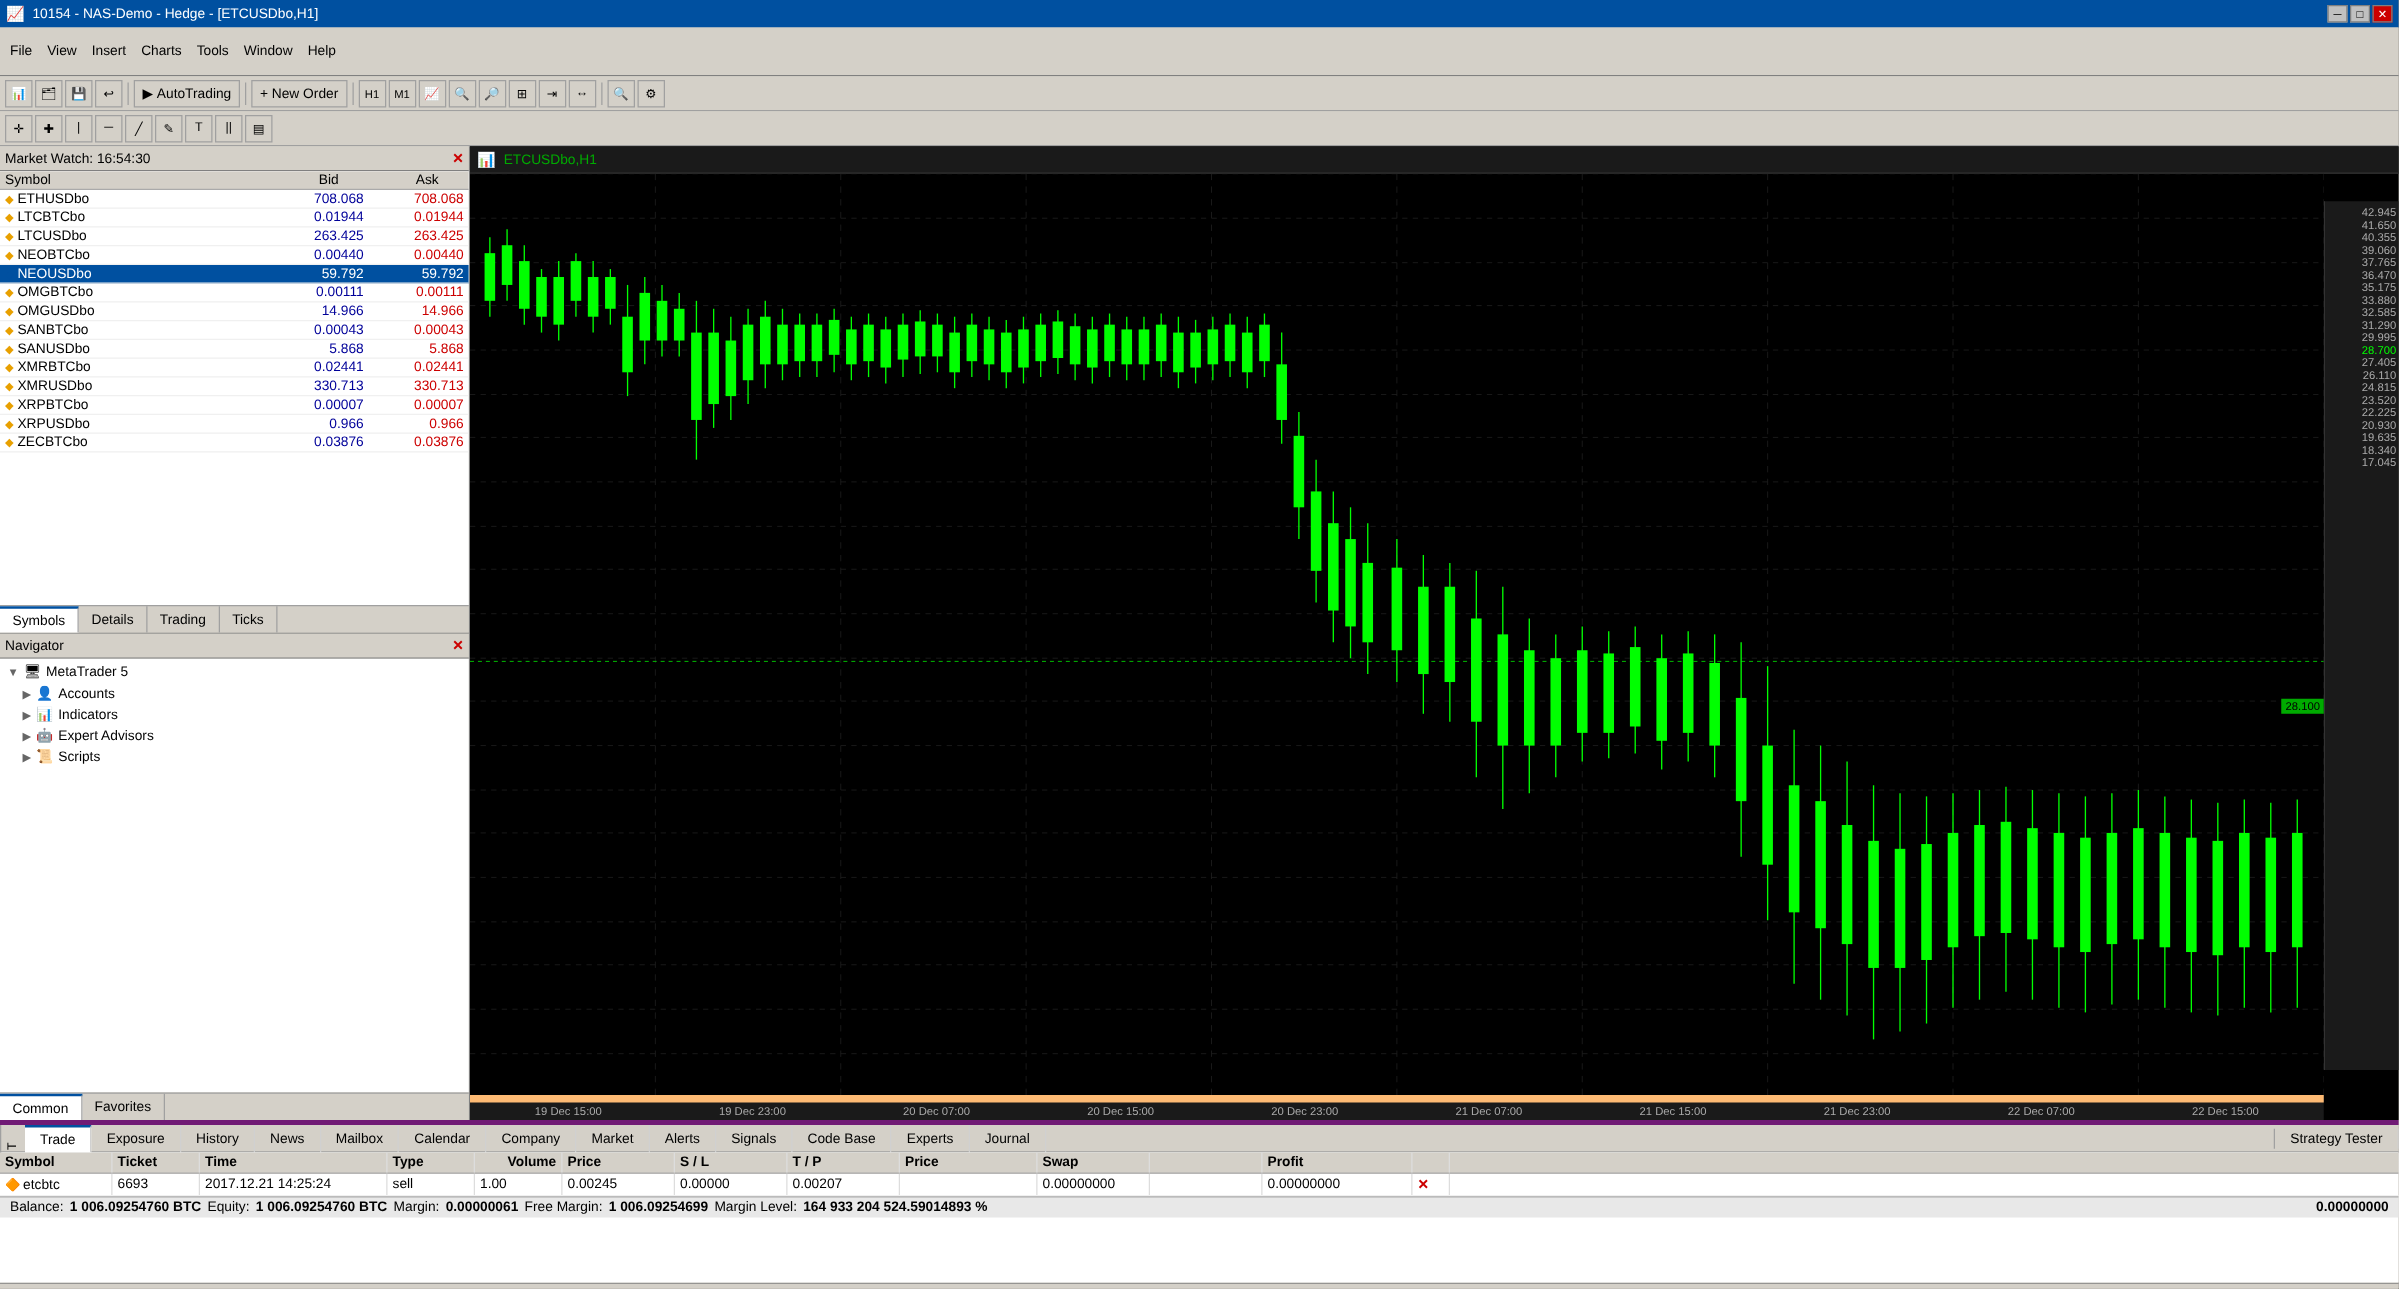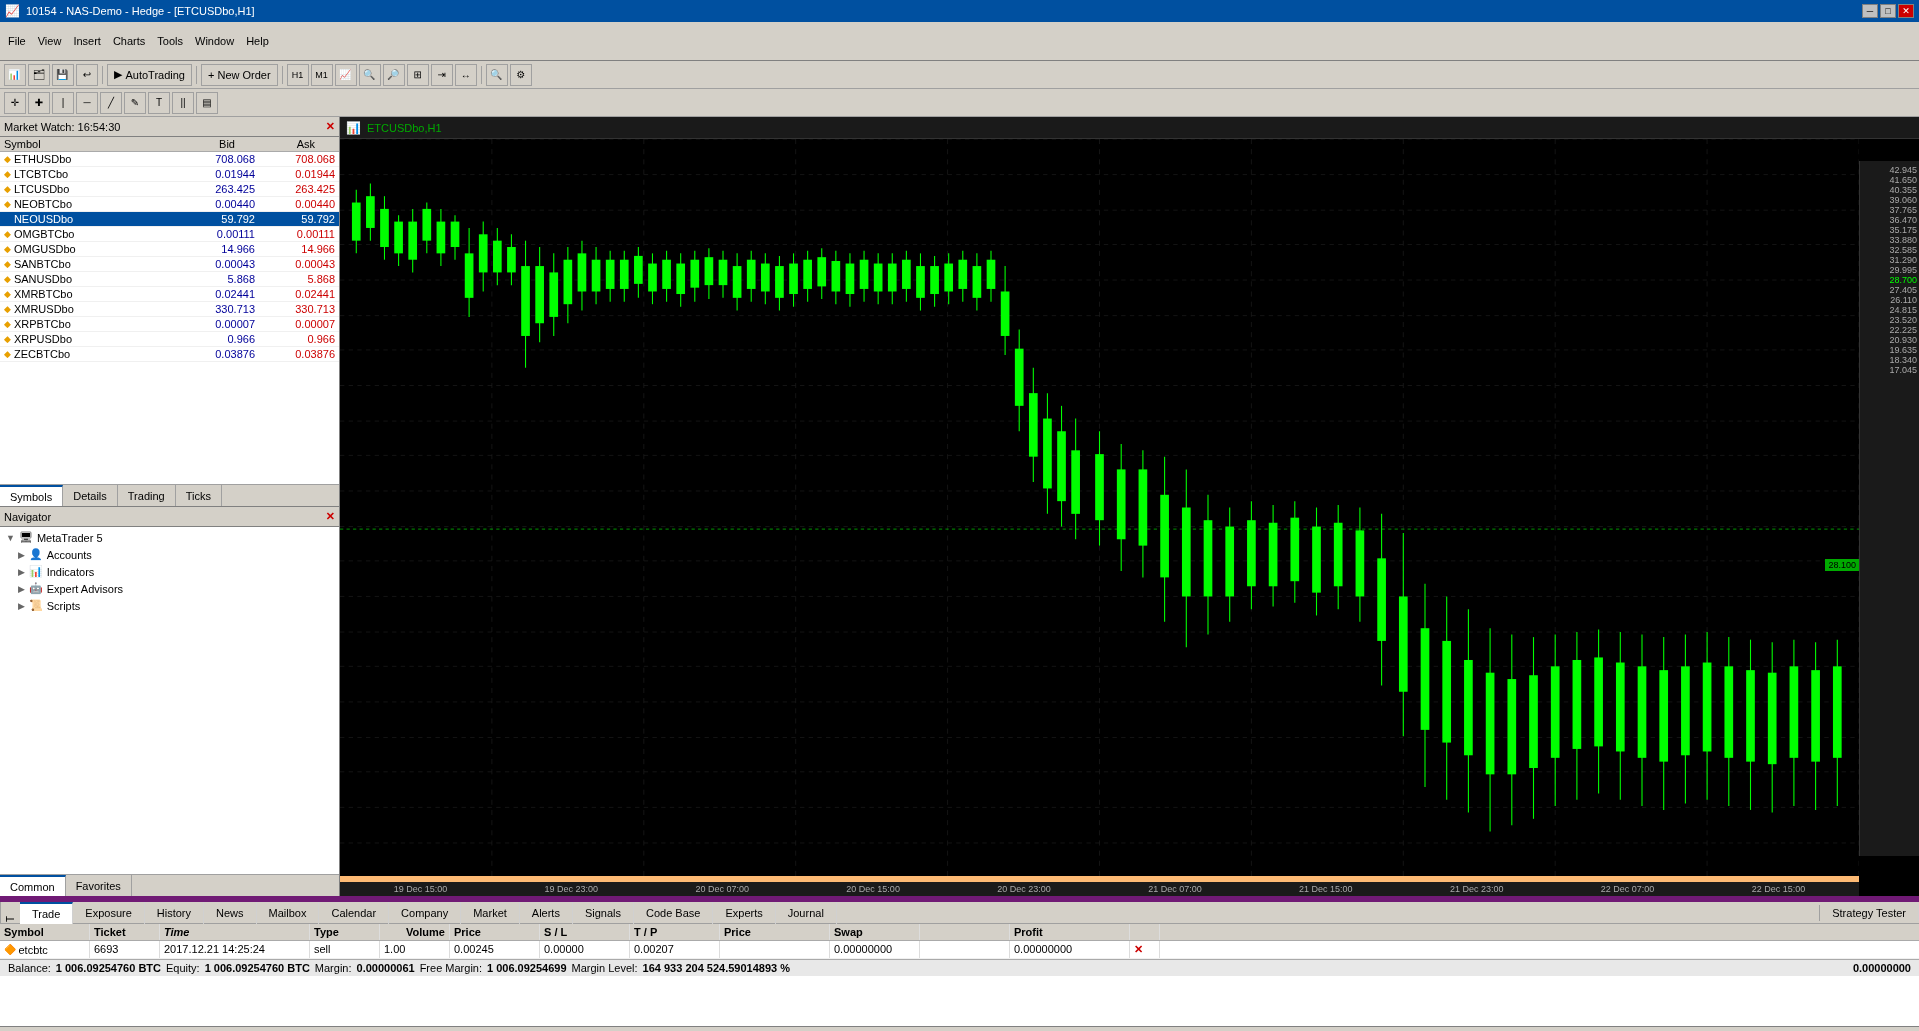--- a/index.html
+++ b/index.html
@@ -18,21 +18,21 @@
     
     #toolbar1, #toolbar2 { background: #d4d0c8; border-bottom: 1px solid #a0a0a0; height: 28px; display: flex; align-items: center; padding: 2px 4px; gap: 2px; }
     .toolbar-btn { height: 22px; min-width: 22px; background: #d4d0c8; border: 1px solid #a0a0a0; display: flex; align-items: center; justify-content: center; cursor: pointer; padding: 0 3px; font-size: 10px; }
     .toolbar-sep { width: 1px; height: 18px; background: #a0a0a0; margin: 0 2px; }
     .toolbar-btn-text { height: 22px; background: #d4d0c8; border: 1px solid #a0a0a0; display: flex; align-items: center; padding: 0 6px; cursor: pointer; font-size: 11px; gap: 3px; }
 
     
     #main { display: flex; height: calc(1031px - 22px - 22px - 28px - 28px - 25px - 22px); }
 
     
-    #left-panel { width: 340px; display: flex; flex-direction: column; border-right: 1px solid #808080; }
+    #left-panel { width: 376px; display: flex; flex-direction: column; border-right: 1px solid #808080; }
 
     
     #market-watch { flex: 1; display: flex; flex-direction: column; border-bottom: 1px solid #808080; max-height: 430px; }
     #market-watch-header { background: #d4d0c8; border-bottom: 1px solid #808080; height: 20px; display: flex; align-items: center; justify-content: space-between; padding: 0 4px; font-size: 11px; }
     #market-watch-table { flex: 1; overflow-y: auto; background: white; }
     .mw-col-headers { display: grid; grid-template-columns: 1fr 80px 80px 20px; background: #d4d0c8; border-bottom: 1px solid #aaa; padding: 1px 4px; font-size: 11px; }
     .mw-row { display: grid; grid-template-columns: 1fr 80px 80px; padding: 1px 4px; font-size: 11px; border-bottom: 1px solid #f0f0f0; }
     .mw-row.selected { background: #0050a0; color: white; }
     .mw-row .symbol { display: flex; align-items: center; gap: 3px; }
     .mw-row .diamond { color: #e8a000; font-size: 9px; }
@@ -56,21 +56,21 @@
 
     
     #chart-area { flex: 1; background: #000000; position: relative; overflow: hidden; }
     #chart-header { background: #1a1a1a; border-bottom: 1px solid #333; height: 22px; display: flex; align-items: center; padding: 0 6px; color: #00aa00; font-size: 11px; gap: 6px; }
     #chart-canvas { width: 100%; height: calc(100% - 22px - 20px); position: relative; }
     #chart-xaxis { height: 20px; background: #1a1a1a; border-top: 1px solid #333; display: flex; align-items: center; padding: 0 5px; color: #aaa; font-size: 9px; justify-content: space-around; }
     #chart-yaxis { position: absolute; right: 0; top: 22px; width: 60px; bottom: 20px; background: #1a1a1a; border-left: 1px solid #333; display: flex; flex-direction: column; justify-content: flex-start; padding: 4px 2px; color: #aaa; font-size: 9px; text-align: right; }
     #price-label { position: absolute; right: 60px; background: #00aa00; color: black; font-size: 9px; padding: 1px 3px; }
 
     
-    #bottom-panel { height: 130px; border-top: 6px solid #701a75; background: #d4d0c8; display: flex; flex-direction: column; }
+    #bottom-panel { height: 130px; border-top: 4px solid #701a75; background: #d4d0c8; display: flex; flex-direction: column; }
     #bottom-tabs { display: flex; background: #d4d0c8; border-bottom: 1px solid #a0a0a0; height: 22px; }
     .bottom-tab { padding: 2px 12px; font-size: 11px; cursor: pointer; display: flex; align-items: center; border-right: 1px solid #d0d0d0; }
     .bottom-tab.active { background: white; border-top: 2px solid #0050a0; }
     #bottom-content { flex: 1; background: white; overflow-y: auto; }
     .trade-header { display: grid; grid-template-columns: 80px 60px 140px 60px 60px 80px 80px 80px 100px 80px 100px 80px; background: #d4d0c8; border-bottom: 1px solid #aaa; font-size: 11px; font-weight: bold; }
     .trade-header div, .trade-row div { padding: 2px 4px; border-right: 1px solid #ddd; }
     .trade-row { display: grid; grid-template-columns: 80px 60px 140px 60px 60px 80px 80px 80px 100px 80px 100px 80px; font-size: 11px; border-bottom: 1px solid #f0f0f0; }
     #balance-bar { background: #e8e8e8; border-top: 1px solid #aaa; padding: 2px 8px; font-size: 11px; display: flex; gap: 20px; justify-content: space-between; }
 
     
@@ -634,21 +634,21 @@
       <div class="bottom-tab">Experts</div>
       <div class="bottom-tab">Journal</div>
     </div>
     <div class="bottom-tab" style="border-left:1px solid #a0a0a0;">Strategy Tester</div>
   </div>
   <div id="bottom-content">
 
     <div class="trade-header" style="display:grid;grid-template-columns:90px 70px 150px 70px 70px 90px 90px 90px 110px 90px 90px 120px 30px;background:#d4d0c8;border-bottom:1px solid #aaa;font-size:11px;">
       <div style="padding:2px 4px;">Symbol</div>
       <div style="padding:2px 4px;">Ticket</div>
-      <div style="padding:2px 4px;font-style:italic;">Time</div>
+      <div style="padding:2px 4px;">Time</div>
       <div style="padding:2px 4px;">Type</div>
       <div style="padding:2px 4px;text-align:right;">Volume</div>
       <div style="padding:2px 4px;">Price</div>
       <div style="padding:2px 4px;">S / L</div>
       <div style="padding:2px 4px;">T / P</div>
       <div style="padding:2px 4px;">Price</div>
       <div style="padding:2px 4px;">Swap</div>
       <div style="padding:2px 4px;"></div>
       <div style="padding:2px 4px;">Profit</div>
       <div style="padding:2px 4px;"></div>

